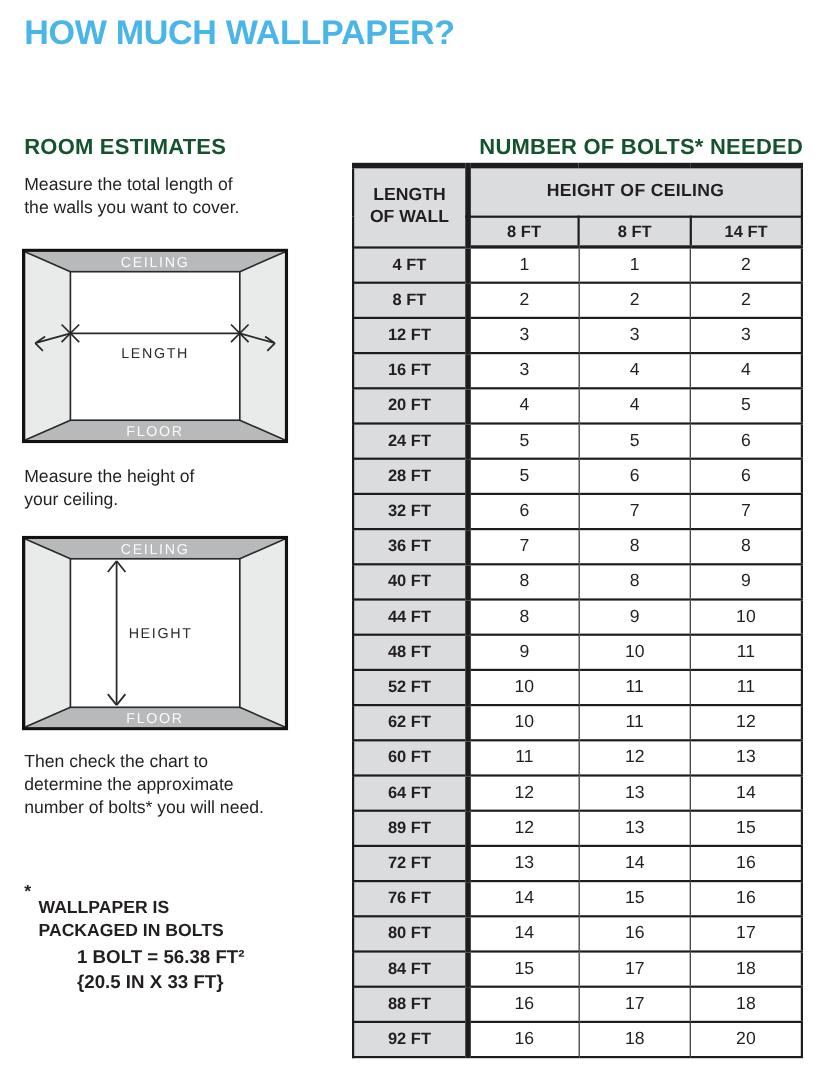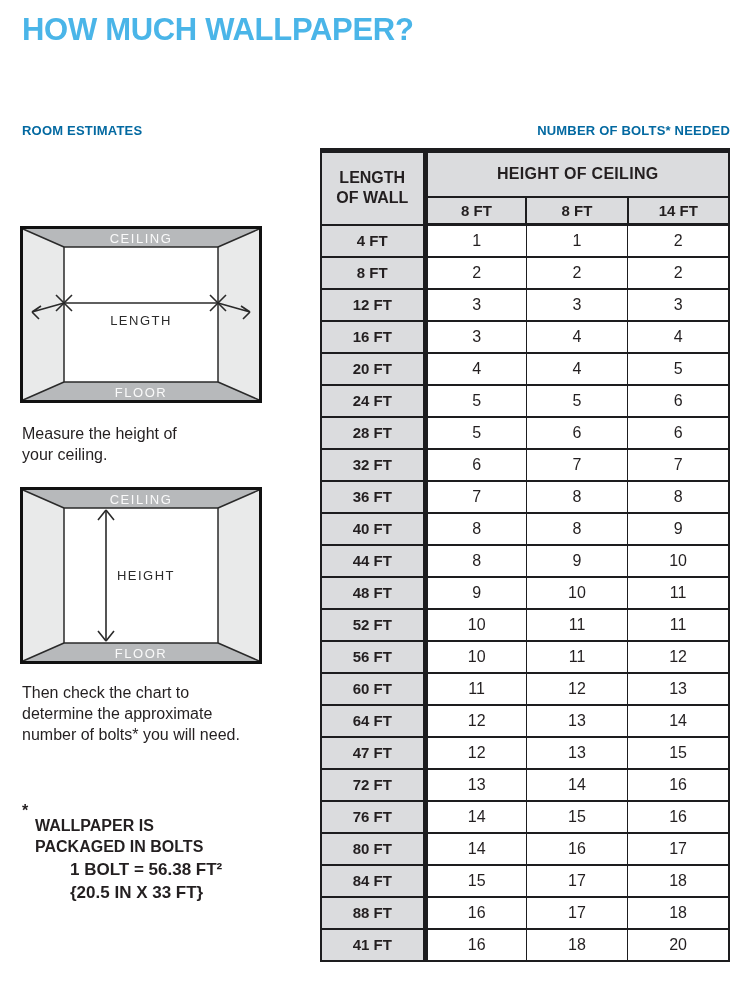--- a/index.html
+++ b/index.html
@@ -17,23 +17,23 @@
   .title {
     position: absolute;
     left: 22px; top: 12px;
     font-size: 31px;
     font-weight: bold;
     letter-spacing: -0.3px;
     color: #4AB5E8;
   }
   .col-heading {
     position: absolute;
-    font-size: 13px;
+    font-size: 20px;
     font-weight: bold;
-    color: #0369a1;
+    color: #14532d;
     letter-spacing: 0.2px;
   }
   .left-heading { left: 22px; top: 123px; }
   .table-heading { left: 320px; top: 123px; width: 410px; text-align: right; }
   .body-text {
     position: absolute;
     left: 22px;
     font-size: 16px;
     line-height: 21px;
     white-space: pre-line;
@@ -106,20 +106,22 @@
 </head>
 <body>
 
 <div class="page">
 
   <h1 class="title">HOW MUCH WALLPAPER?</h1>
 
   <div class="col-heading left-heading">ROOM ESTIMATES</div>
   <div class="col-heading table-heading">NUMBER OF BOLTS* NEEDED</div>
 
+  <p class="body-text p-length">Measure the total length of
+the walls you want to cover.</p>
 
   <svg class="diagram diagram-length" width="242" height="177" viewBox="0 0 242 177">
     <polygon points="3,3 44,21 44,156 3,174" fill="#E9EAEA"></polygon>
     <polygon points="239,3 198,21 198,156 239,174" fill="#E9EAEA"></polygon>
     <polygon points="3,3 239,3 198,21 44,21" fill="#B7B9BB"></polygon>
     <polygon points="3,174 239,174 198,156 44,156" fill="#B7B9BB"></polygon>
     <rect x="44" y="21" width="154" height="135" fill="#ffffff" stroke="#2A2A2A" stroke-width="1.5"></rect>
     <path d="M3 3 L44 21 M239 3 L198 21 M3 174 L44 156 M239 174 L198 156" stroke="#2A2A2A" stroke-width="1.5" fill="none"></path>
     <rect x="1.5" y="1.5" width="239" height="174" fill="none" stroke="#111111" stroke-width="3"></rect>
     <text x="121" y="16.5" text-anchor="middle" class="band-label">CEILING</text>
@@ -266,39 +268,39 @@
           <td>10</td>
           <td>11</td>
         </tr>
         <tr>
           <th>52 FT</th>
           <td>10</td>
           <td>11</td>
           <td>11</td>
         </tr>
         <tr>
-          <th>56 FT</th>
+          <th>62 FT</th>
           <td>10</td>
           <td>11</td>
           <td>12</td>
         </tr>
         <tr>
           <th>60 FT</th>
           <td>11</td>
           <td>12</td>
           <td>13</td>
         </tr>
         <tr>
           <th>64 FT</th>
           <td>12</td>
           <td>13</td>
           <td>14</td>
         </tr>
         <tr>
-          <th>47 FT</th>
+          <th>89 FT</th>
           <td>12</td>
           <td>13</td>
           <td>15</td>
         </tr>
         <tr>
           <th>72 FT</th>
           <td>13</td>
           <td>14</td>
           <td>16</td>
         </tr>
@@ -320,21 +322,21 @@
           <td>17</td>
           <td>18</td>
         </tr>
         <tr>
           <th>88 FT</th>
           <td>16</td>
           <td>17</td>
           <td>18</td>
         </tr>
         <tr>
-          <th>41 FT</th>
+          <th>92 FT</th>
           <td>16</td>
           <td>18</td>
           <td>20</td>
         </tr>
       </tbody>
   </table>
 
 </div>
 
 </body></html>

